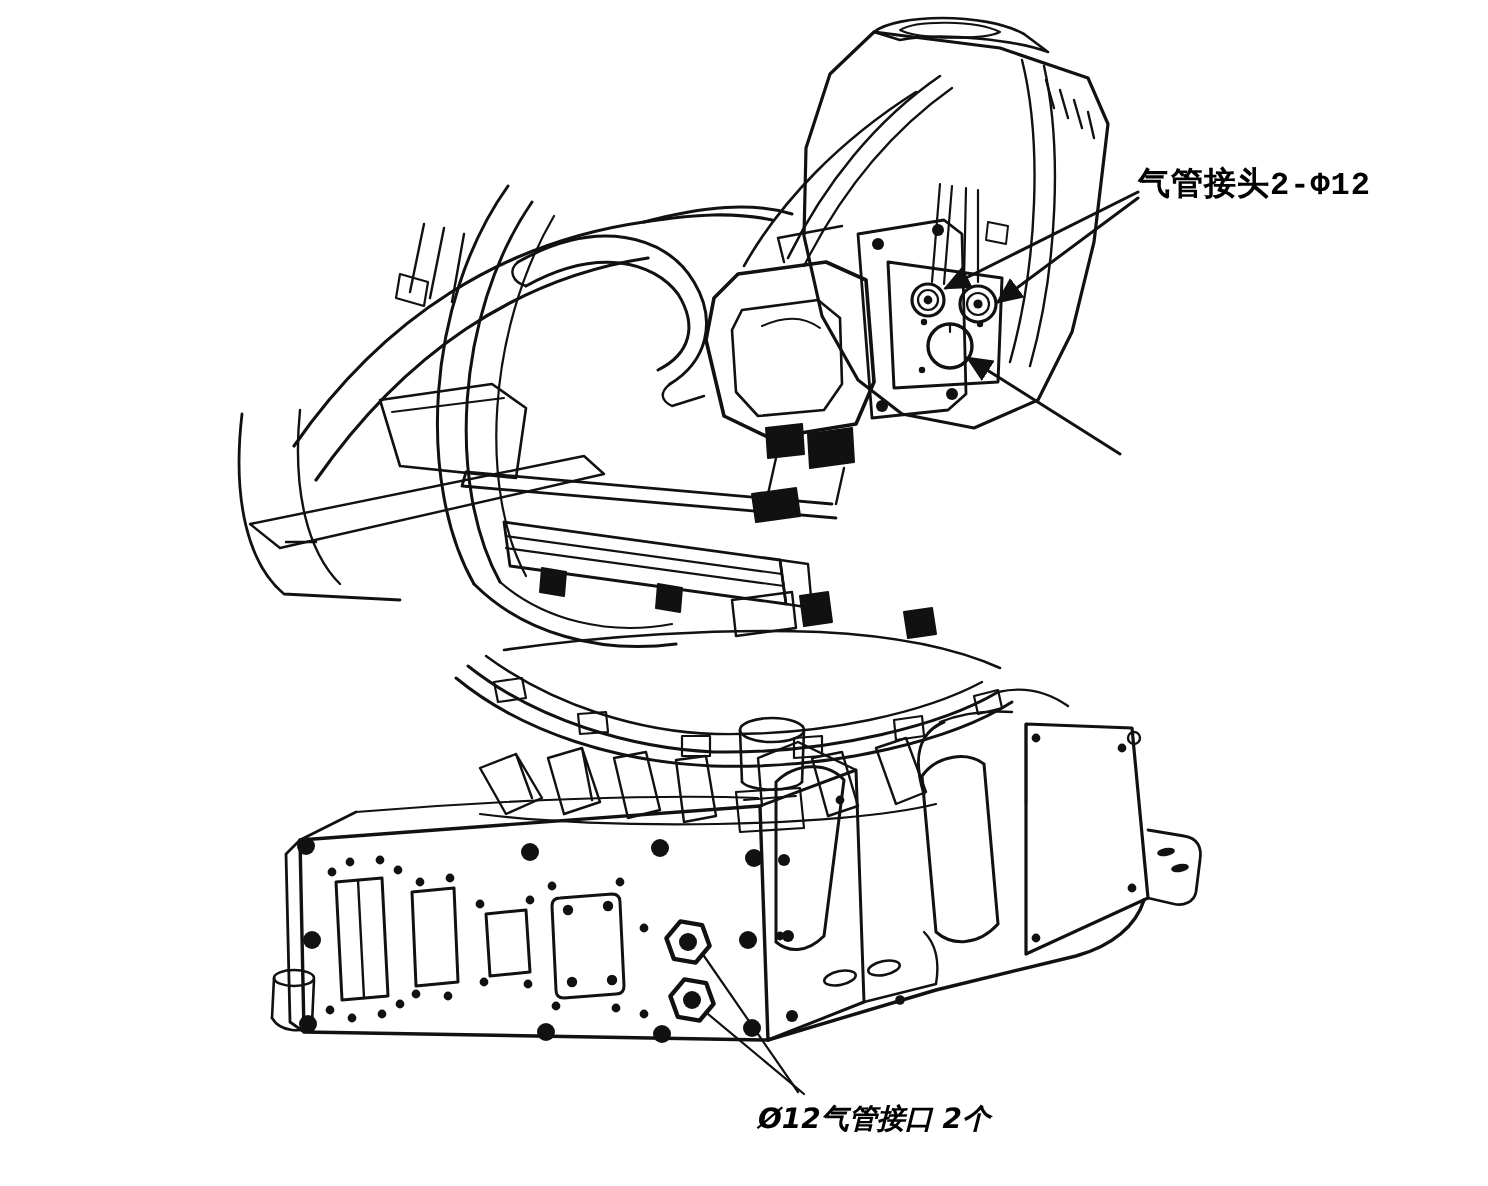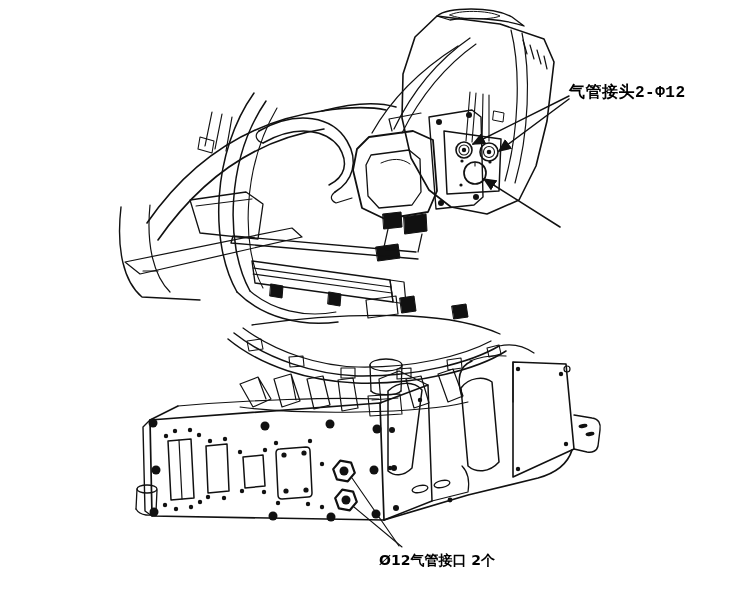--- a/index.html
+++ b/index.html
@@ -3,21 +3,21 @@
 <meta charset="utf-8">
 <style>
   html,body{margin:0;padding:0;background:#ffffff;}
   .stage{position:relative;width:744px;height:593px;background:#ffffff;overflow:hidden;
          font-family:"Liberation Sans",sans-serif;}
   .diagram-svg{position:absolute;left:0;top:0;}
   .callout{position:absolute;color:#000;white-space:nowrap;line-height:20px;}
   .callout.mono{font-family:"Liberation Mono","DejaVu Sans Mono",monospace;
                 font-weight:700;font-size:16px;letter-spacing:.5px;text-align:right;}
   .callout.sans{font-family:"DejaVu Sans","Liberation Sans",sans-serif;
-                font-weight:700;font-size:14px;}
+                font-weight:700;font-size:14px;font-style:italic;}
   #callout-air-top{left:569px;top:83px;}
   #callout-io{left:542px;top:227px;}
   #callout-air-base{left:379px;top:550px;}
 </style>
 </head>
 <body>
 
 <div class="stage">
 
 <svg class="diagram-svg" width="744" height="593" viewBox="0 0 744 593">

